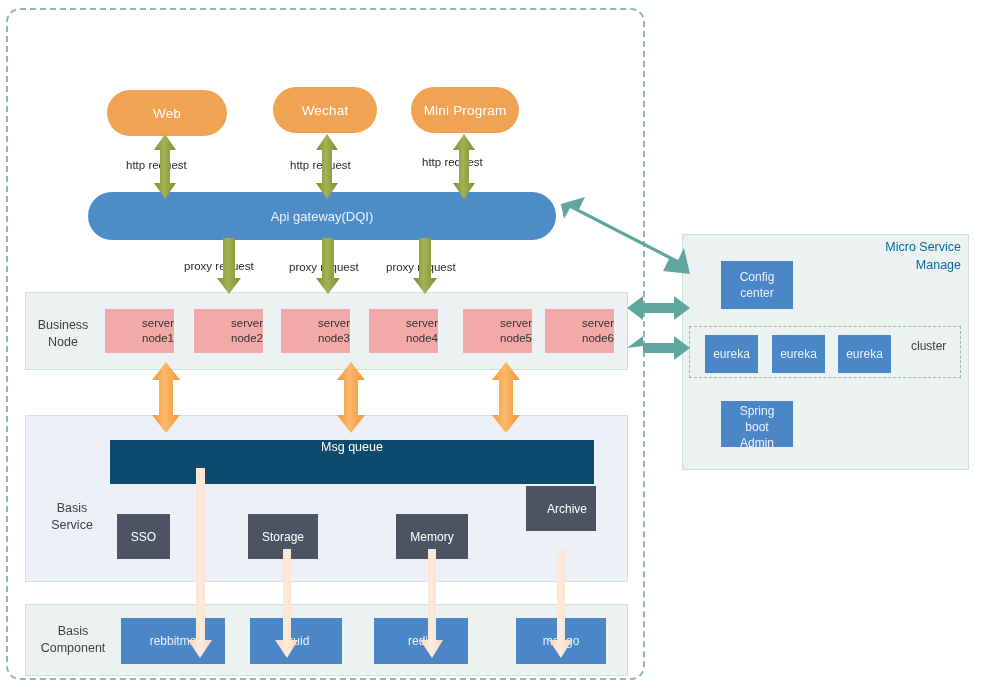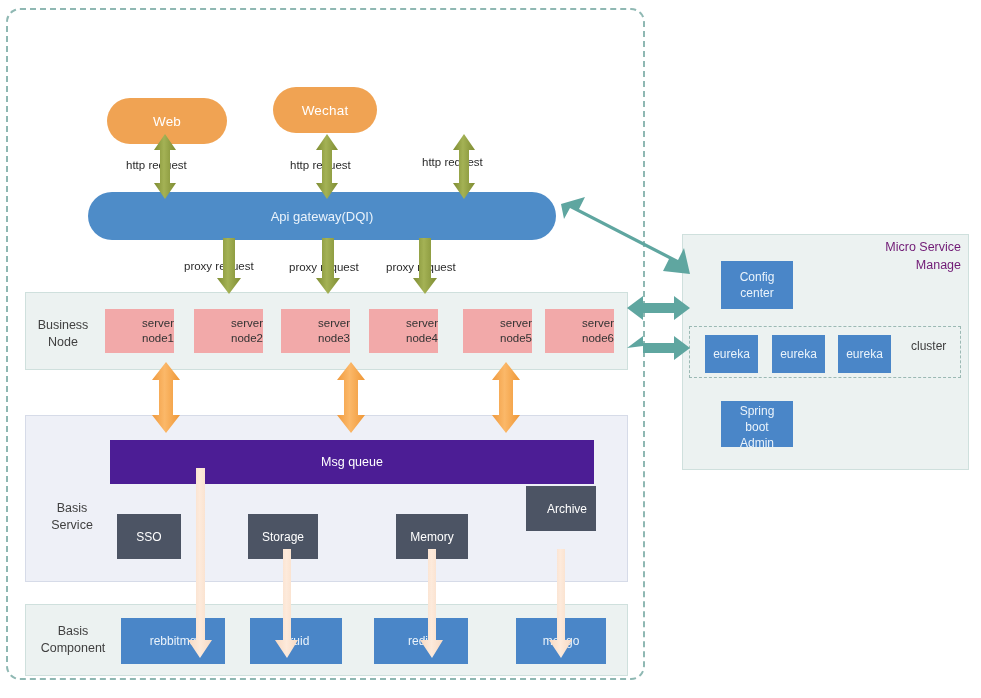--- a/index.html
+++ b/index.html
@@ -27,43 +27,46 @@
   .panel-green{background:#ecf2f1;border:1px solid #cfe0dd;}
   .panel-label{position:absolute;font-size:12.5px;line-height:17px;
       color:#404040;text-align:center;}
 
   .nodebox{background:#f2a9a9;color:#333;display:flex;align-items:center;
       justify-content:flex-end;text-align:center;font-size:11.5px;line-height:15px;}
   .darkbox{background:#4c5464;color:#fff;display:flex;align-items:center;
       justify-content:center;text-align:center;font-size:12px;}
   .bluebox{background:#4a86c8;color:#eaf3fb;display:flex;align-items:center;
       justify-content:center;text-align:center;font-size:12px;line-height:16px;}
-  .msgqueue{background:#4c1d95;color:#fff;display:flex;align-items:center;
+  .msgqueue{background:#0c4a6e;color:#fff;display:flex;
       justify-content:center;font-size:12.5px;}
 
   .cluster-dash{border:1.5px dashed #9bb9b4;background:transparent;}
   .cluster-label{position:absolute;font-size:12px;color:#3d3d3d;}
-  .ms-title{position:absolute;font-size:12.5px;line-height:18px;text-align:right;color:#701a75;}
+  .ms-title{position:absolute;font-size:12.5px;line-height:18px;text-align:right;color:#0369a1;}
 
   .lbl{position:absolute;font-size:11.5px;color:#2b2b2b;white-space:nowrap;}
   svg.overlay{position:absolute;left:0;top:0;width:981px;height:698px;pointer-events:none;}
   .sba-txt{position:absolute;text-align:center;font-size:12px;line-height:16px;color:#eaf3fb;}
 </style>
 </head>
 <body>
 
 <div class="canvas">
 
   <div class="outer-dash"></div>
 
-  <div class="ab pill" style="left:107px;top:98px;width:120px;height:46px;">
+  <div class="ab pill" style="left:107px;top:90px;width:120px;height:46px;">
     <span>Web</span>
   </div>
   <div class="ab pill" style="left:273px;top:87px;width:104px;height:46px;">
     <span>Wechat</span>
+  </div>
+  <div class="ab pill" style="left:411px;top:87px;width:108px;height:46px;">
+    <span>Mini Program</span>
   </div>
 
   <div class="lbl" style="left:126px;top:159px;">http request</div>
   <div class="lbl" style="left:290px;top:159px;">http request</div>
   <div class="lbl" style="left:422px;top:156px;">http request</div>
 
   <div class="ab gw" style="left:88px;top:192px;width:468px;height:48px;">
     <span>Api gateway(DQI)</span>
   </div>
 
@@ -117,21 +120,21 @@
   <div class="ab panel" style="left:25px;top:415px;width:603px;height:167px;"></div>
   <div class="panel-label" style="left:34px;top:500px;width:76px;">
     <div>Basis</div>
     <div>Service</div>
   </div>
 
   <div class="ab msgqueue" style="left:110px;top:440px;width:484px;height:44px;">
     <span>Msg queue</span>
   </div>
 
-  <div class="ab darkbox" style="left:117px;top:514px;width:64px;height:45px;text-align:right;">
+  <div class="ab darkbox" style="left:117px;top:514px;width:53px;height:45px;text-align:right;">
     <span>SSO</span>
   </div>
   <div class="ab darkbox" style="left:248px;top:514px;width:70px;height:45px;">
     <span>Storage</span>
   </div>
   <div class="ab darkbox" style="left:396px;top:514px;width:72px;height:45px;">
     <span>Memory</span>
   </div>
   <div class="ab darkbox" style="left:526px;top:486px;width:70px;height:45px;padding-left:12px;">
     <span>Archive</span>

